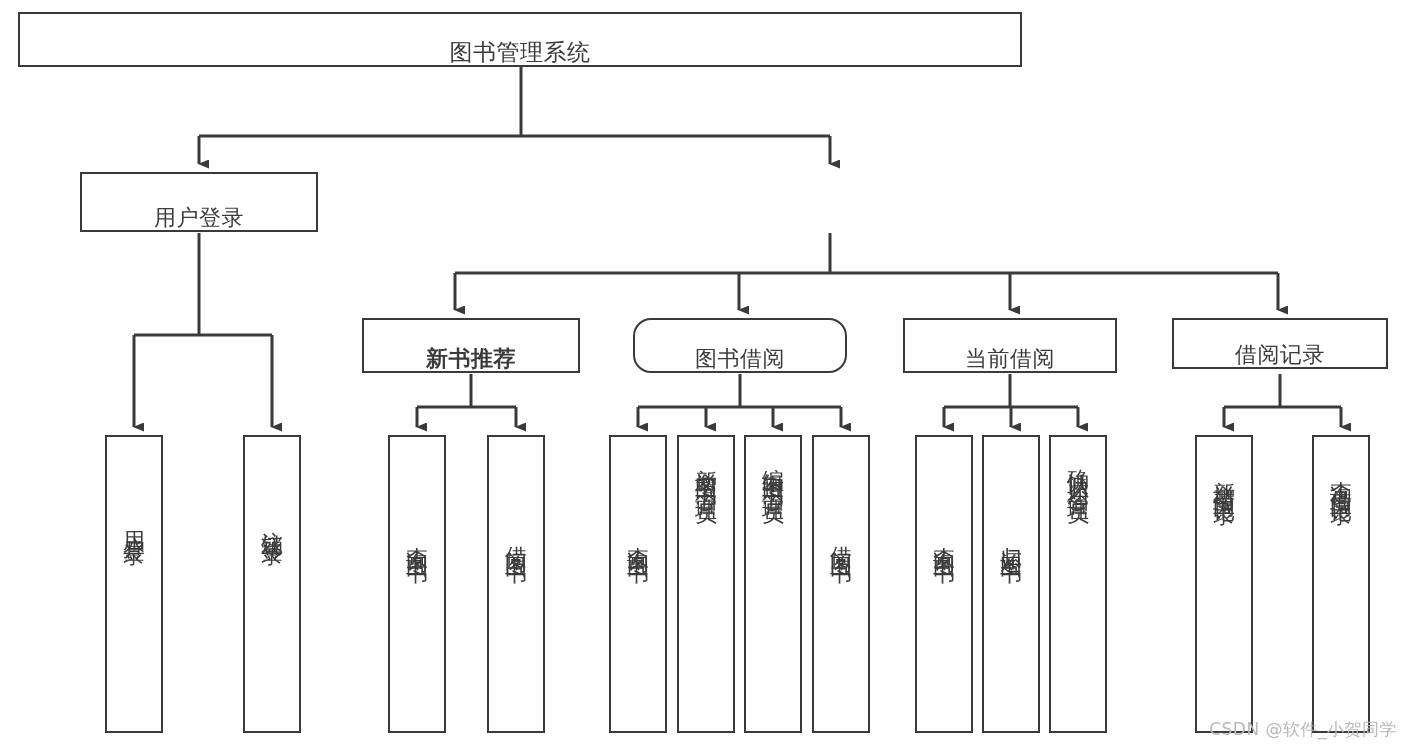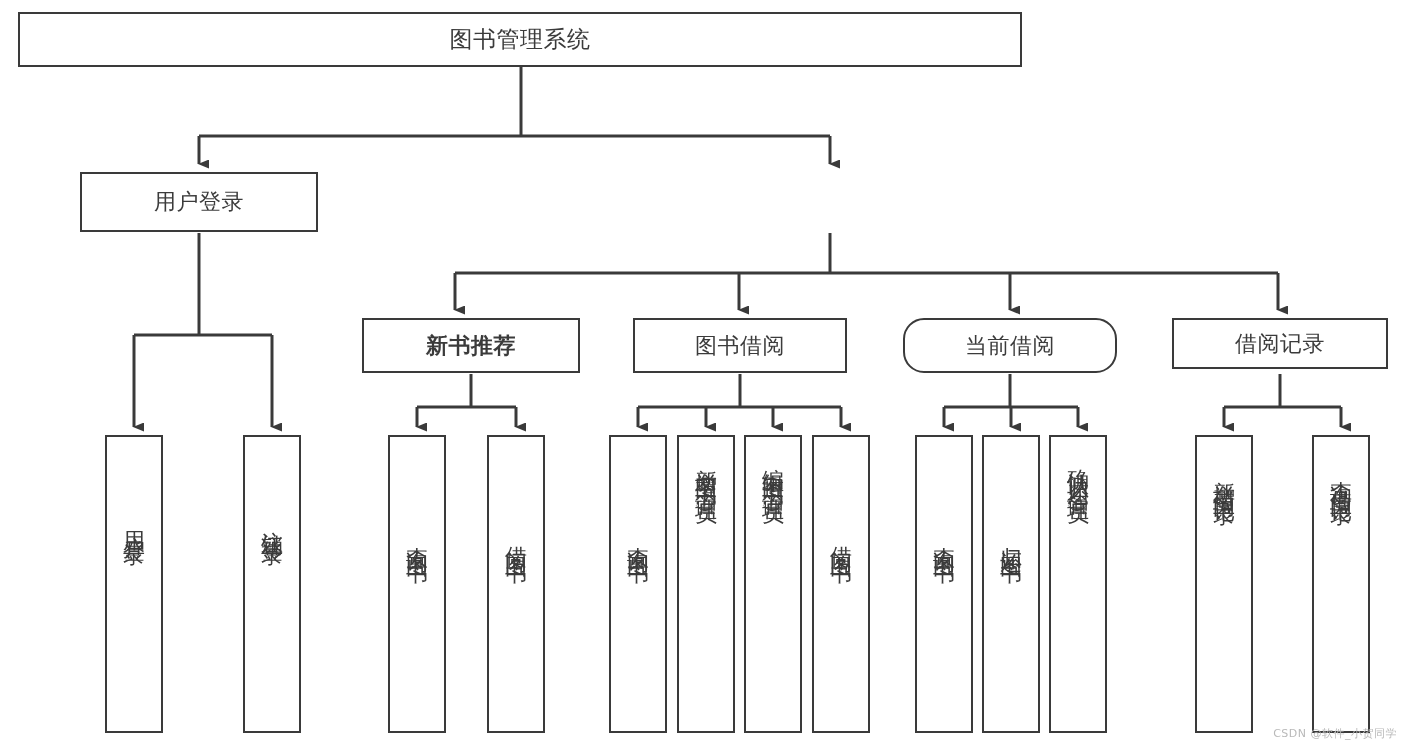--- a/index.html
+++ b/index.html
@@ -26,21 +26,21 @@
     height: 747px;
     pointer-events: none;
   }
   .node {
     position: absolute;
     box-sizing: border-box;
     border: 2px solid #3a3a3a;
     background: #ffffff;
     color: #3b3b3b;
     display: flex;
-    align-items: center;
+    align-items: flex-end;
     justify-content: center;
     text-align: center;
   }
   .node .node-label {
     display: block;
     line-height: 1.08;
     letter-spacing: 0.5px;
   }
   
   .node.horiz .node-label {
@@ -72,21 +72,21 @@
   .node.vert.tall .node-label {
     margin-top: 10px;
   }
   .node.vert.near .node-label {
     margin-top: 22px;
   }
   .watermark {
     position: absolute;
     right: 8px;
     bottom: 6px;
-    font-size: 11px;
+    font-size: 17px;
     color: #b9b9b9;
     white-space: nowrap;
     letter-spacing: 0.5px;
   }
 </style>
 </head>
 <body>
 
 <div id="diagram-root">
 
@@ -144,24 +144,24 @@
     <span class="node-label">图书管理系统</span>
   </div>
 
   <div class="node horiz" style="left:80px; top:172px; width:238px; height:60px;">
     <span class="node-label">用户登录</span>
   </div>
 
   <div class="node horiz" style="left:362px; top:318px; width:218px; height:55px;font-weight:bold;">
     <span class="node-label">新书推荐</span>
   </div>
-  <div class="node horiz" style="left:633px; top:318px; width:214px; height:55px;">
+  <div class="node horiz" style="left:633px; top:318px; width:214px; height:55px;border-radius:18px;">
     <span class="node-label">图书借阅</span>
   </div>
-  <div class="node horiz" style="left:903px; top:318px; width:214px; height:55px;border-radius:21px;">
+  <div class="node horiz" style="left:903px; top:318px; width:214px; height:55px;">
     <span class="node-label">当前借阅</span>
   </div>
   <div class="node horiz" style="left:1172px; top:318px; width:216px; height:51px;">
     <span class="node-label">借阅记录</span>
   </div>
 
   <div class="node vert mid" style="left:105px; top:435px; width:58px; height:298px;">
     <span class="node-label">用户登录</span>
   </div>
   <div class="node vert mid" style="left:243px; top:435px; width:58px; height:298px;">

